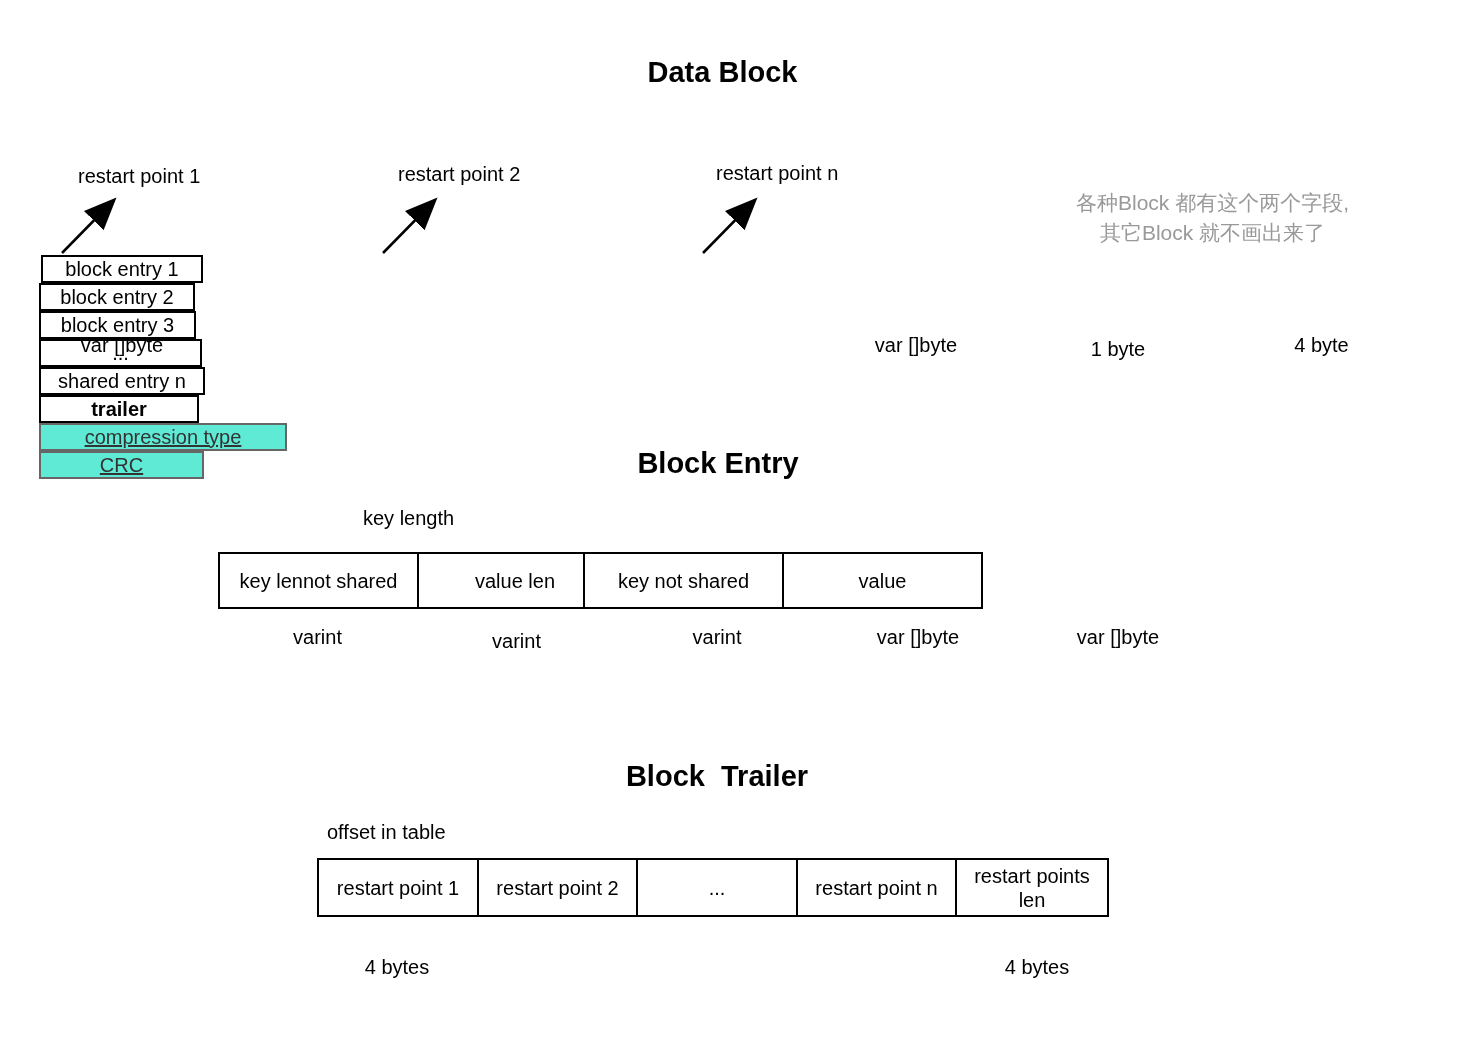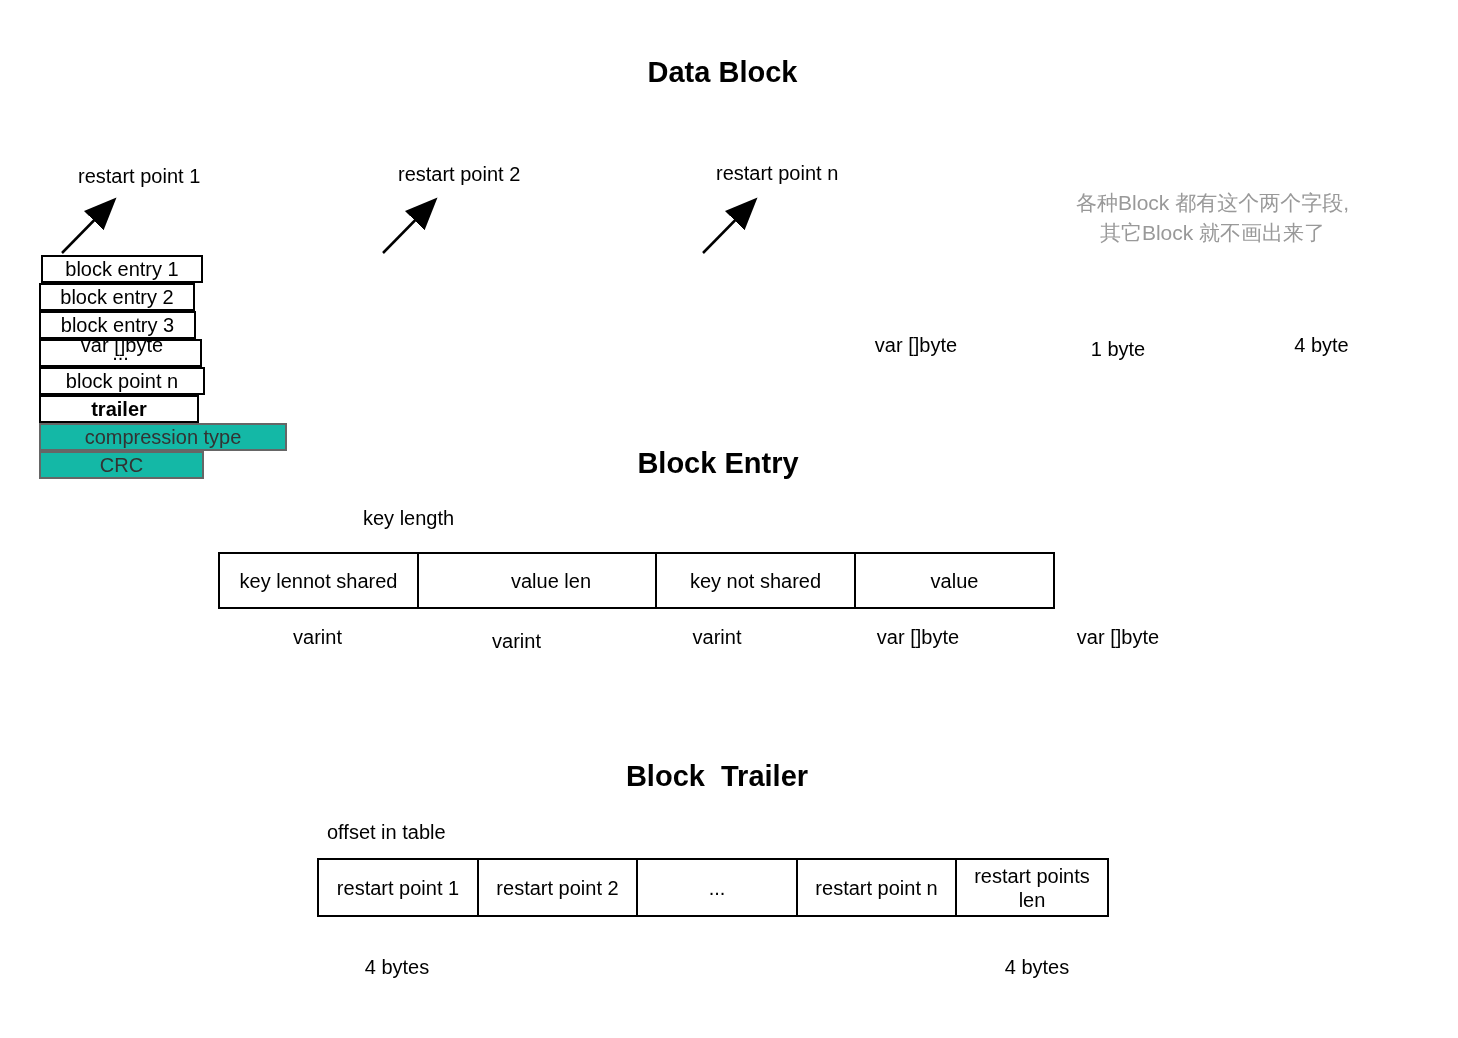--- a/index.html
+++ b/index.html
@@ -28,22 +28,23 @@
     display:flex; align-items:center; justify-content:center;
     text-align:center;
     font-size:20px;
     margin-left:-2px;
     line-height:24px;
     padding:0 4px;
   }
   .cell:first-child { margin-left:0; }
   .cell.gray {
     border-color:#666666;
-    background:#14b8a6;
+    background:#5eead4;
     color:#333333;
+    text-decoration:underline;
   }
   .note { font-size:20px; text-align:center; position:absolute; white-space:nowrap; }
   .cn-note {
     position:absolute;
     font-size:21px;
     line-height:30px;
     text-align:center;
     color:#999999;
     white-space:nowrap;
   }
@@ -74,38 +75,38 @@
     <line x1="62" y1="253" x2="113" y2="201" stroke="#000" stroke-width="2.5" marker-end="url(#ah)"></line>
     <line x1="383" y1="253" x2="434" y2="201" stroke="#000" stroke-width="2.5" marker-end="url(#ah)"></line>
     <line x1="703" y1="253" x2="754" y2="201" stroke="#000" stroke-width="2.5" marker-end="url(#ah)"></line>
   </svg>
 
   <div class="bar" style="left:41px; top:255px; height:61px;flex-direction:column;">
     <div class="cell" style="width:162px;">block entry 1</div>
     <div class="cell" style="width:156px;">block entry 2</div>
     <div class="cell" style="width:157px;">block entry 3</div>
     <div class="cell" style="width:163px;">...</div>
-    <div class="cell" style="width:166px;">block point n</div>
+    <div class="cell" style="width:166px;">shared entry n</div>
     <div class="cell" style="width:160px;font-weight:bold;">trailer</div>
     <div class="cell gray" style="width:248px;">compression type</div>
     <div class="cell gray" style="width:165px;">CRC</div>
   </div>
 
   <div class="note" style="left:41px; width:162px; top:334px;">var []byte</div>
   <div class="note" style="left:837px; width:158px; top:334px;">var []byte</div>
   <div class="note" style="left:995px; width:246px; top:338px;">1 byte</div>
   <div class="note" style="left:1239px; width:165px; top:334px;">4 byte</div>
 
   <div class="abs title" style="left:218px; top:447px; width:1000px;">Block Entry</div>
 
   <div class="abs small-label" style="left:363px; top:507px;">key length</div>
 
   <div class="bar" style="left:218px; top:552px; height:57px;">
     <div class="cell" style="width:201px;">key lennot shared</div>
-    <div class="cell" style="width:240px;padding-left:32px;">value len</div>
+    <div class="cell" style="width:168px;padding-left:32px;">value len</div>
     <div class="cell" style="width:201px;">key not shared</div>
     <div class="cell" style="width:201px;">value</div>
   </div>
 
   <div class="note" style="left:218px; width:199px; top:626px;">varint</div>
   <div class="note" style="left:417px; width:199px; top:630px;">varint</div>
   <div class="note" style="left:616px; width:202px; top:626px;">varint</div>
   <div class="note" style="left:818px; width:200px; top:626px;">var []byte</div>
   <div class="note" style="left:1018px; width:200px; top:626px;">var []byte</div>
 

